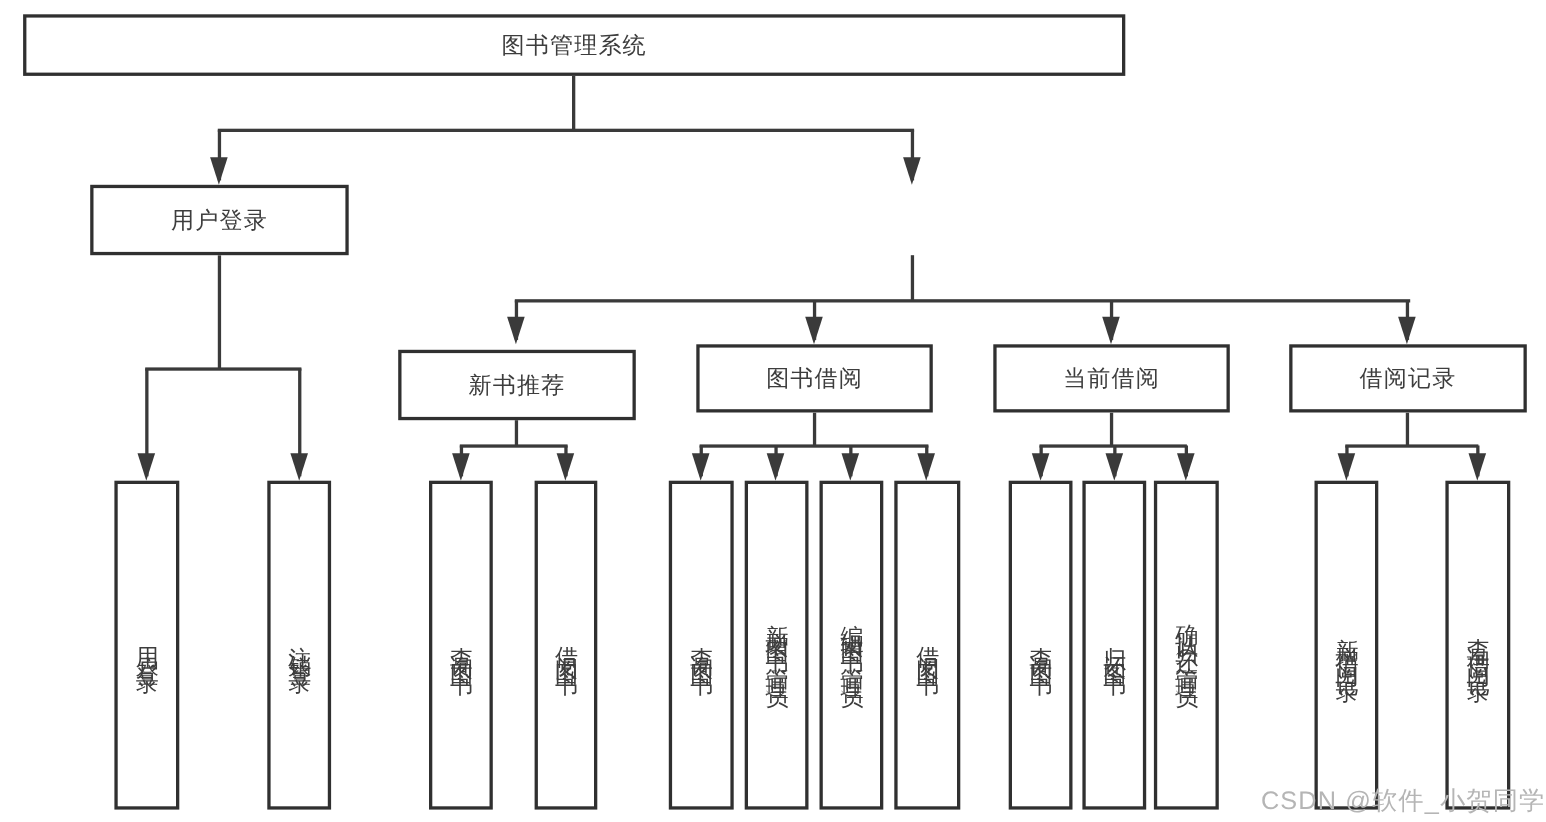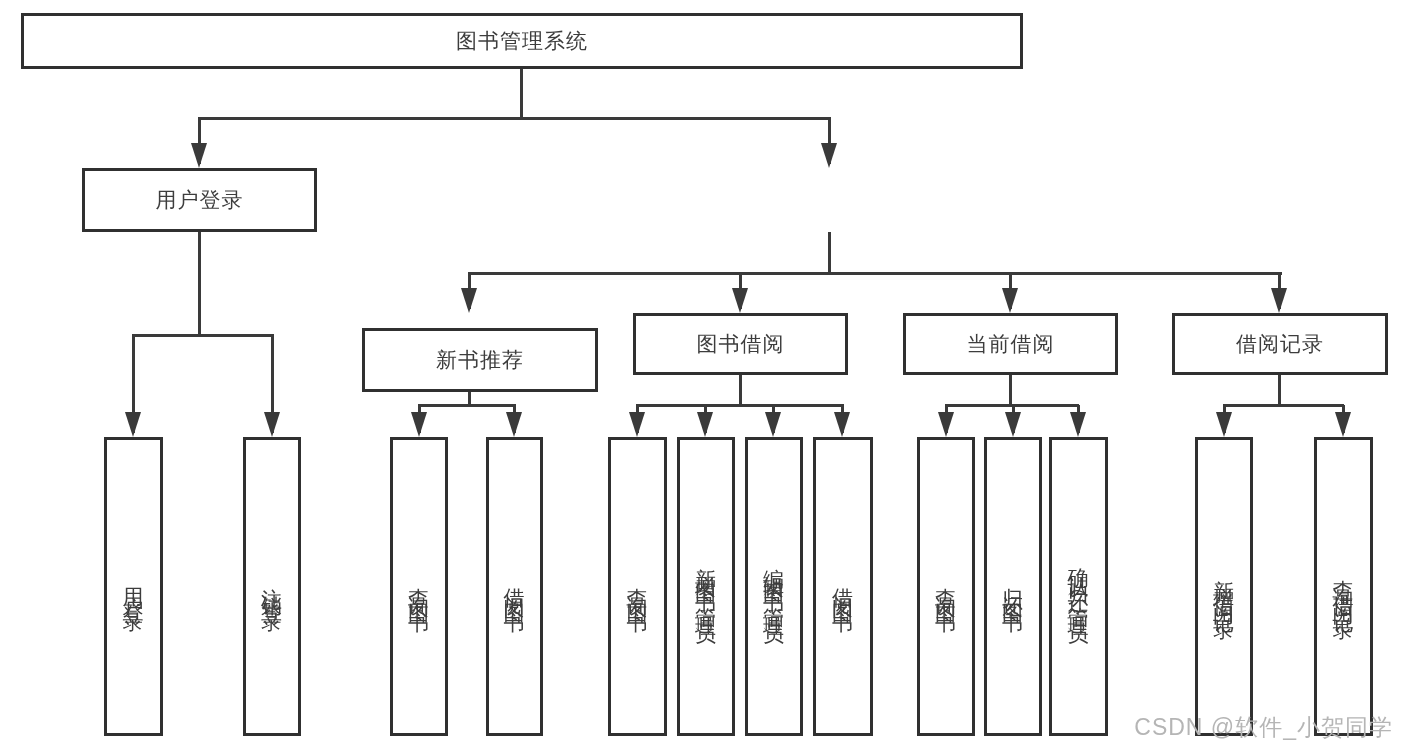--- a/index.html
+++ b/index.html
@@ -44,21 +44,21 @@
   .arrowhead{
     position:absolute;
     width:0;height:0;
     border-left:8px solid transparent;
     border-right:8px solid transparent;
     border-top:25px solid #3a3a3a;
     z-index:1;
   }
   .watermark{
     position:absolute;
-    right:12px;
+    right:0;
     top:712px;
     color:#b5b5b5;
     font-size:23px;
     letter-spacing:1px;
     z-index:3;
     white-space:nowrap;
   }
 </style>
 </head>
 <body>
@@ -91,21 +91,21 @@
   <div class="hline" style="left:468px;top:272px;width:814px"></div>
   <div class="vline" style="left:468px;top:273px;height:36px"></div>
   <div class="arrowhead" style="left:461px;top:288px"></div>
   <div class="vline" style="left:739px;top:273px;height:36px"></div>
   <div class="arrowhead" style="left:732px;top:288px"></div>
   <div class="vline" style="left:1009px;top:273px;height:36px"></div>
   <div class="arrowhead" style="left:1002px;top:288px"></div>
   <div class="vline" style="left:1278px;top:273px;height:36px"></div>
   <div class="arrowhead" style="left:1271px;top:288px"></div>
 
-  <div class="node" style="left:362px;top:328px;width:236px;height:64px">
+  <div class="node" style="left:362px;top:318px;width:216px;height:64px">
     <span>新书推荐</span>
   </div>
   <div class="node" style="left:903px;top:313px;width:215px;height:62px">
     <span>当前借阅</span>
   </div>
   <div class="node" style="left:633px;top:313px;width:215px;height:62px">
     <span>图书借阅</span>
   </div>
   <div class="node" style="left:1172px;top:313px;width:216px;height:62px">
     <span>借阅记录</span>

